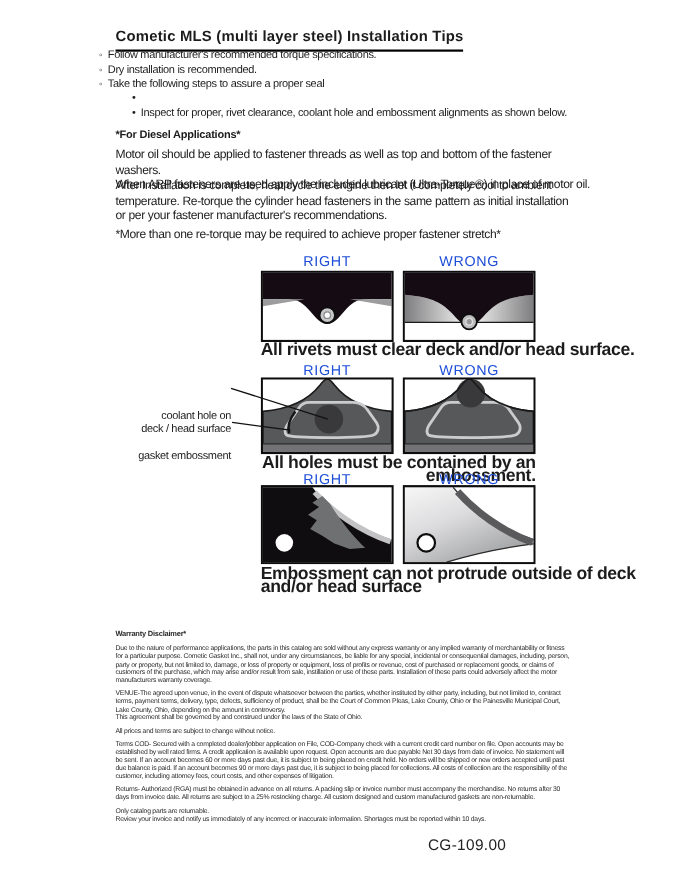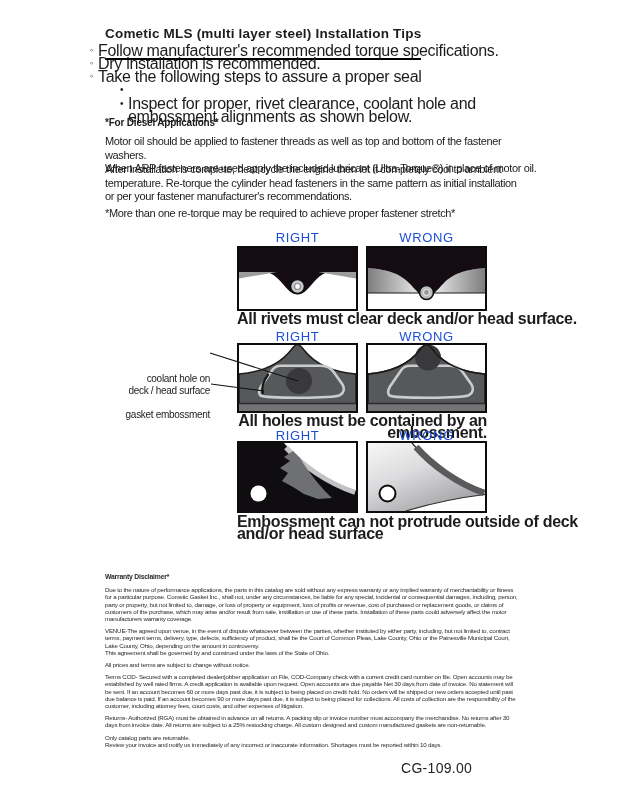--- a/index.html
+++ b/index.html
@@ -1,23 +1,23 @@
 <!DOCTYPE html>
 <html><head>
 <meta charset="utf-8">
 <style>
   html,body{margin:0;padding:0;background:#ffffff;}
   body{width:618px;height:800px;font-family:"Liberation Sans",sans-serif;color:#1c1c1c;}
   .page{position:relative;width:618px;height:800px;background:#ffffff;overflow:hidden;}
   .abs{position:absolute;}
   .pre{white-space:pre-line;}
 
-  .title{font-size:13.5px;font-weight:bold;letter-spacing:0.2px;border-bottom:2px solid #000;padding-bottom:17px;display:inline-block;}
+  .title{font-size:13.5px;font-weight:bold;letter-spacing:0.2px;border-bottom:2px solid #000;padding-bottom:5px;display:inline-block;}
 
-  .bullets{font-size:16px;letter-spacing:-0.3px;line-height:13px;width:470px;}
+  .bullets{font-size:10px;letter-spacing:-0.3px;line-height:13px;width:470px;}
   .bullet{display:flex;}
   .bullet .mk{flex:0 0 8px;font-size:9px;}
   .bullet.l1 .mk::before{content:"◦";}
   .bullet.l2{margin-left:30px;}
   .bullet.l2 .mk::before{content:"•";font-size:10px;}
 
   .h2{font-size:10px;font-weight:bold;letter-spacing:-0.2px;}
   .body-p{font-size:11px;letter-spacing:-0.35px;line-height:13.5px;width:440px;}
 
   .dlabel{font-size:13px;letter-spacing:0.6px;color:#1d4ed8;width:121px;text-align:center;}
@@ -184,15 +184,15 @@
     <p class="pre">Due to the nature of performance applications, the parts in this catalog are sold without any express warranty or any implied warranty of merchantability or fitness for a particular purpose.  Cometic Gasket Inc., shall not, under any circumstances, be liable for any special, incidental or consequential damages, including, person, party or property, but not limited to, damage, or loss of property or equipment, loss of profits or revenue, cost of purchased or replacement goods, or claims of customers of the purchase, which may arise and/or result from sale, instillation or use of these parts.  Installation of these parts could adversely affect the motor manufacturers warranty coverage.</p>
     <p class="pre">VENUE-The agreed upon venue, in the event of dispute whatsoever between the parties, whether instituted by either party, including, but not limited to, contract terms, payment terms, delivery, type, defects, sufficiency of product, shall be the Court of Common Pleas, Lake County, Ohio or the Painesville Municipal Court, Lake County, Ohio, depending on the amount in controversy.
 This agreement shall be governed by and construed under the laws of the State of Ohio.</p>
     <p class="pre">All prices and terms are subject to change without notice.</p>
     <p class="pre">Terms COD- Secured with a completed dealer/jobber application on File, COD-Company check with a current credit card number on file.  Open accounts may be established by well rated firms.  A credit application is available upon request.  Open accounts are due payable Net 30 days from date of invoice.  No statement will be sent.  If an account becomes 60 or more days past due, it is subject to being placed on credit hold.  No orders will be shipped or new orders accepted until past due balance is paid.  If an account becomes 90 or more days past due, it is subject to being placed for collections.  All costs of collection are the responsibility of the customer, including attorney fees, court costs, and other expenses of litigation.</p>
     <p class="pre">Returns- Authorized (RGA) must be obtained in advance on all returns.  A packing slip or invoice number must accompany the merchandise.  No returns after 30 days from invoice date.  All returns are subject to a 25% restocking charge.  All custom designed and custom manufactured gaskets are non-returnable.</p>
     <p class="pre">Only catalog parts are returnable.
 Review your invoice and notify us immediately of any incorrect or inaccurate information.  Shortages must be reported within 10 days.</p>
   </div>
 
-  <div class="abs pagecode" style="left:389px;top:760px;margin-left:12px;">CG-109.00</div>
+  <div class="abs pagecode" style="left:389px;top:760px;">CG-109.00</div>
 
 </div>
 
 </body></html>

